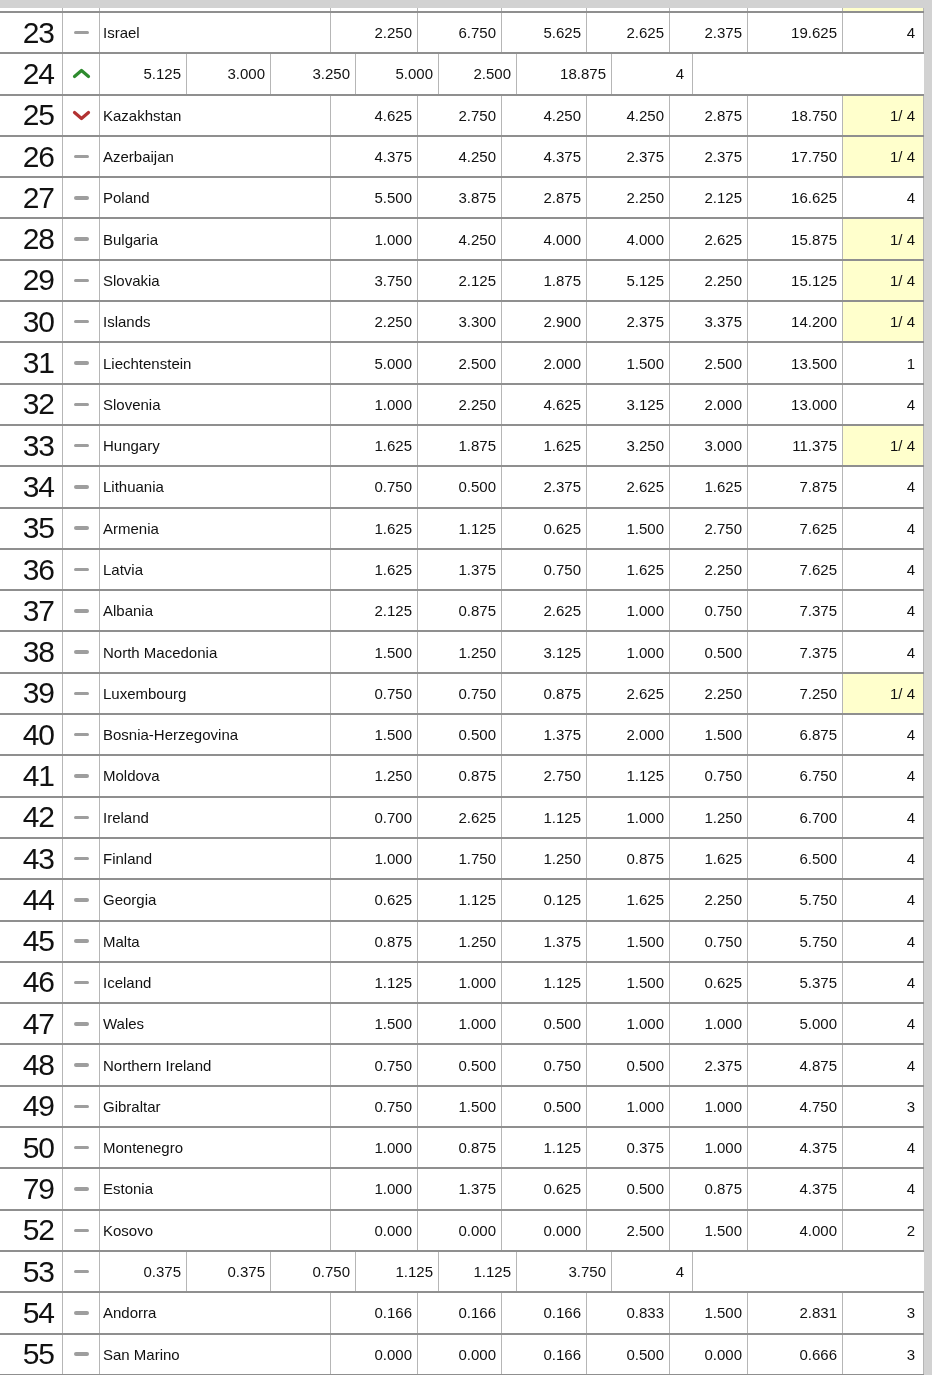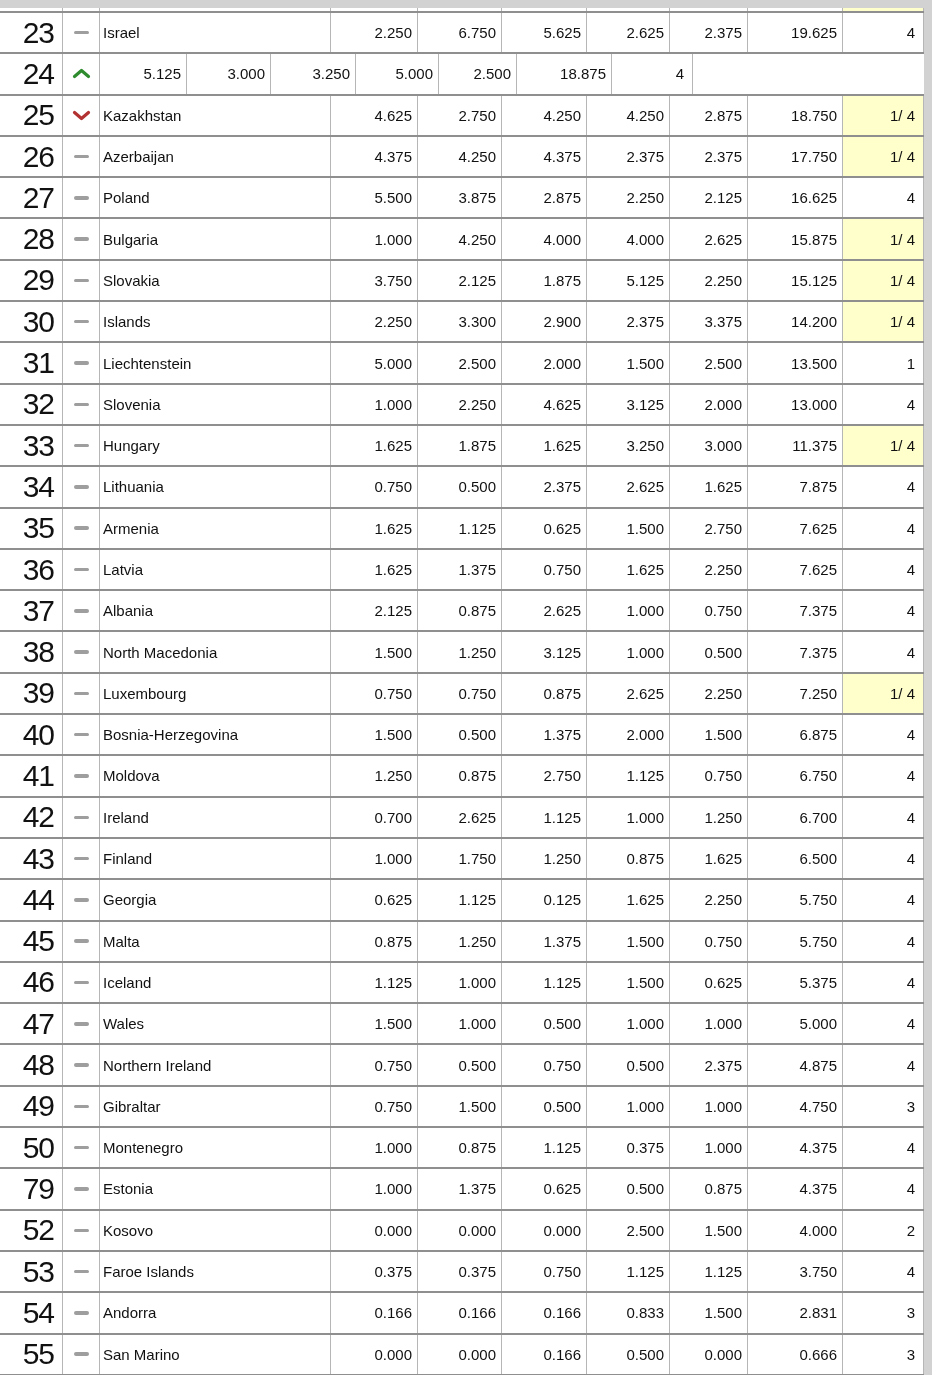--- a/index.html
+++ b/index.html
@@ -581,21 +581,20 @@
     <div class="cell c-num c-teams">2</div>
   </div>
       <div class="row">
     <div class="cell c-rank">53</div>
     <div class="cell c-move">
       <span class="mv" style="display: flex;">
             <span class="dash"></span>
           </span>
 
     </div>
-    <div class="cell c-country">Faroe Islands</div>
     <div class="cell c-num">0.375</div>
     <div class="cell c-num c-s2">0.375</div>
     <div class="cell c-num c-s3">0.750</div>
     <div class="cell c-num c-s4">1.125</div>
     <div class="cell c-num c-s5">1.125</div>
     <div class="cell c-num c-total">3.750</div>
     <div class="cell c-num c-teams">4</div>
   </div>
       <div class="row">
     <div class="cell c-rank">54</div>

